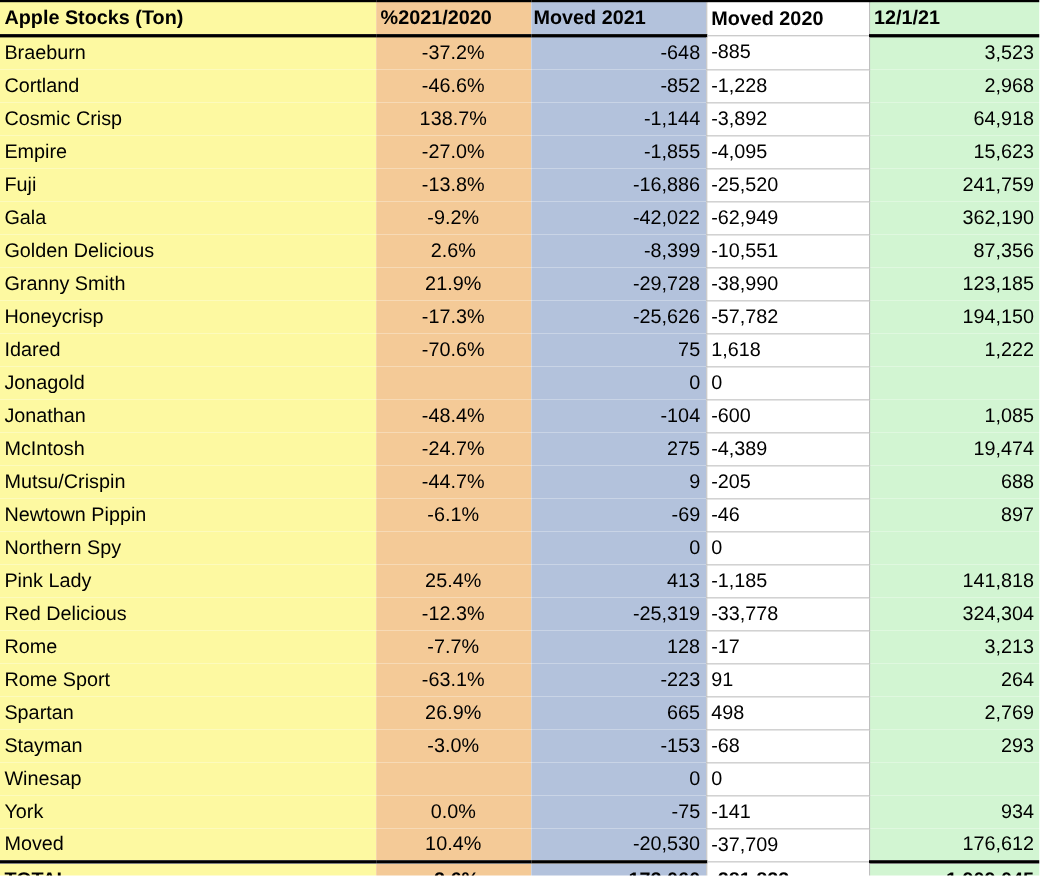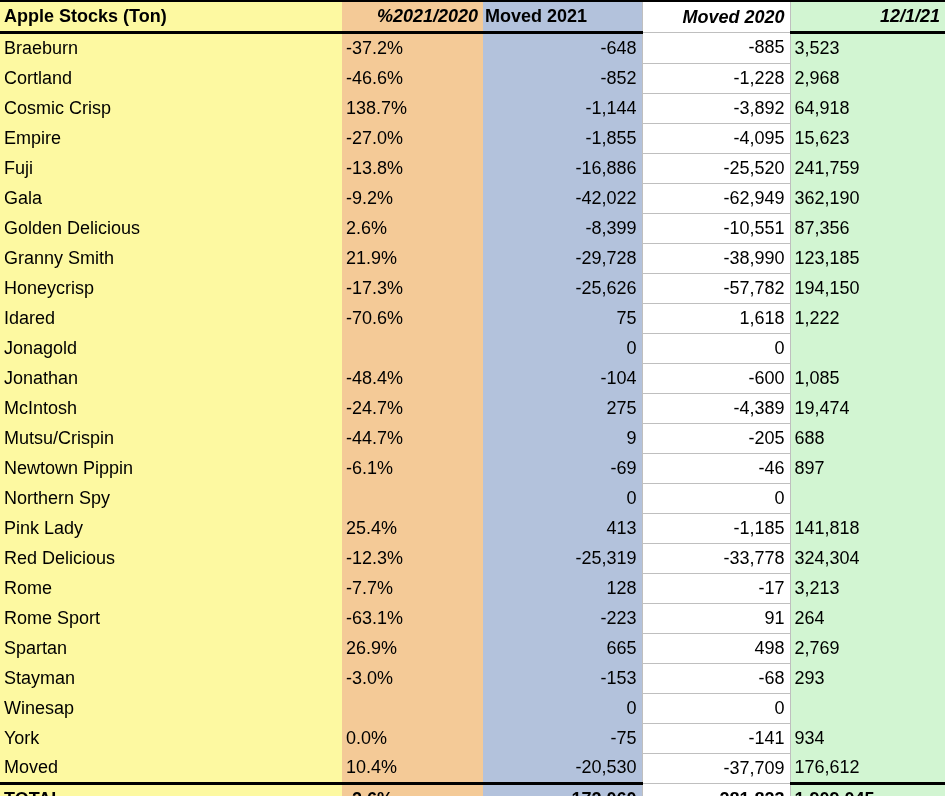--- a/index.html
+++ b/index.html
@@ -24,27 +24,27 @@
   }
   th, td {
     height: 29px;
     padding: 0 5px 0 4px;
     overflow: hidden;
     white-space: nowrap;
     color: #000;
   }
   th { font-weight: bold; }
   .col-variety { background: var(--variety-col); text-align: left; }
-  .col-pct     { background: var(--pct-col);     text-align: left; }
+  .col-pct     { background: var(--pct-col);     text-align: center; }
   .col-m21     { background: var(--moved2021-col); text-align: right; }
-  .col-m20     { background: var(--moved2020-col); text-align: right;
+  .col-m20     { background: var(--moved2020-col); text-align: left;
                  border: 1px solid var(--grid-line); }
-  .col-stock   { background: var(--stock-col);   text-align: left; }
+  .col-stock   { background: var(--stock-col);   text-align: right; }
   thead th { border-bottom: 3px solid var(--border, #000); }
-  thead .col-pct, thead .col-m20, thead .col-stock { text-align: right; font-style: italic; }
+  thead .col-pct, thead .col-m20, thead .col-stock { text-align: left; }
   thead .col-m21 { text-align: left; padding-left: 2px; }
   tfoot td {
     border-top: 3px solid var(--border, #000);
     font-weight: bold;
   }
 </style>
 </head>
 <body>
 
 <div id="sheet">

